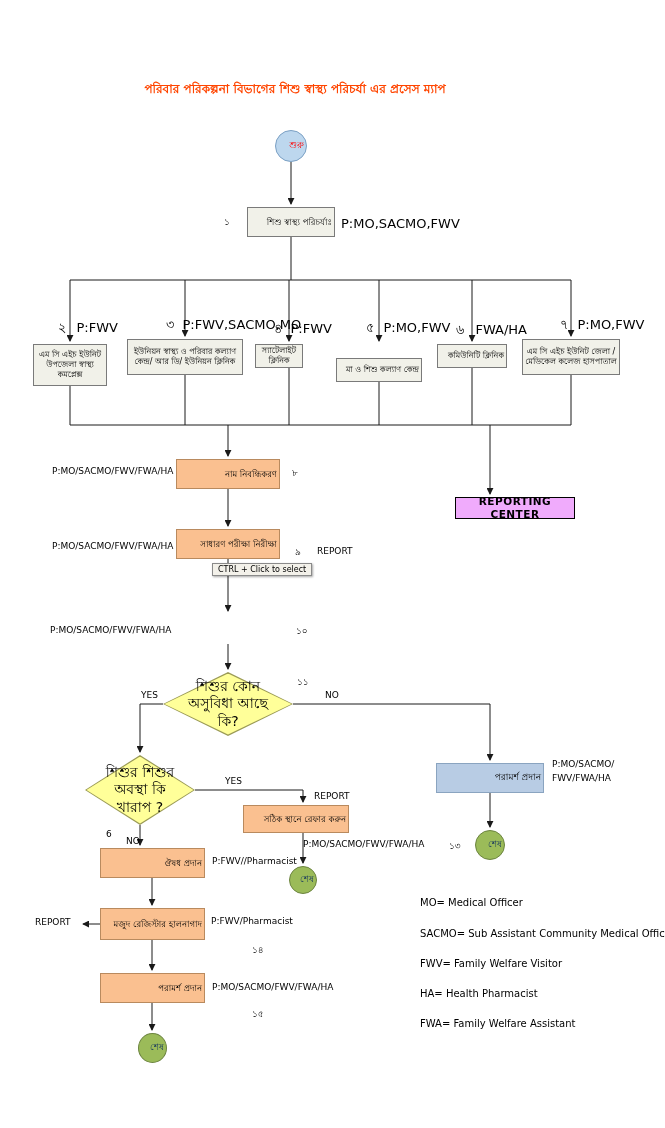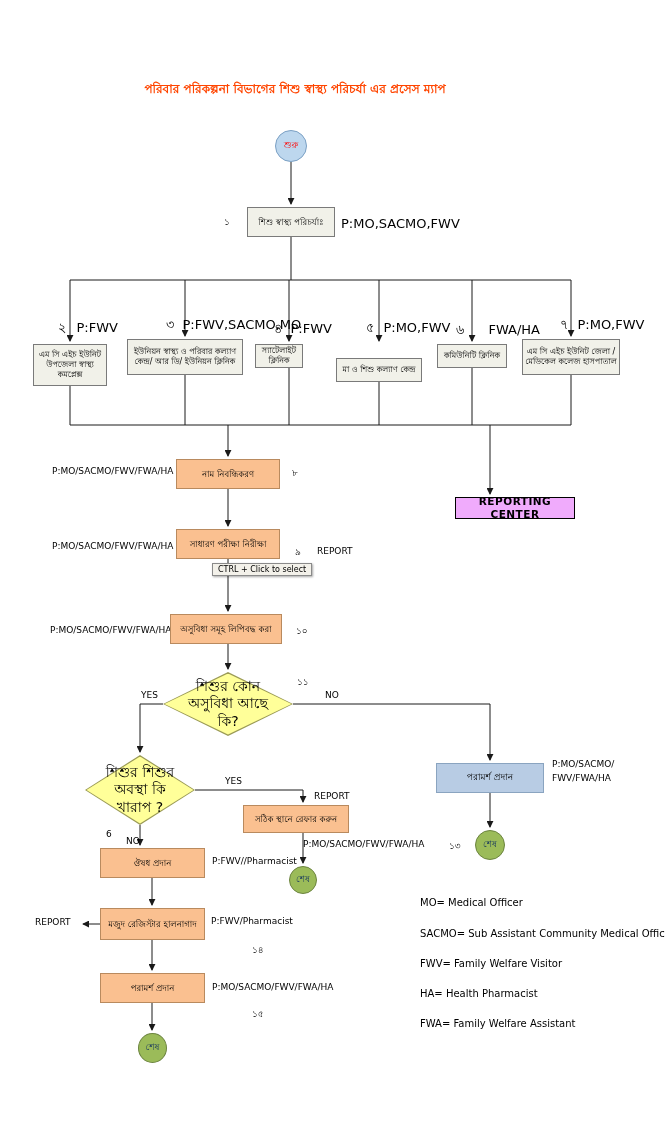--- a/index.html
+++ b/index.html
@@ -1,20 +1,20 @@
 <!DOCTYPE html>
 <html><head>
 <meta charset="utf-8">
 <style>
   *{margin:0;padding:0;box-sizing:border-box}
   body{background:#fff;font-family:"DejaVu Sans","Liberation Sans",sans-serif;color:#000}
   .stage{position:relative;width:665px;height:1128px;background:#fff;overflow:hidden}
   svg.connectors{position:absolute;left:0;top:0;z-index:1}
   .title{position:absolute;left:0;top:80px;width:590px;text-align:center;color:#FF4500;font-weight:bold;font-size:12px;z-index:2}
-  .node{position:absolute;display:flex;align-items:center;justify-content:center;text-align:center;z-index:2;line-height:1.25;padding:1px 2px}
+  .node{position:absolute;display:flex;align-items:center;justify-content:flex-end;text-align:center;z-index:2;line-height:1.25;padding:1px 2px}
   .plain{background:#F1F1E9;border:1px solid #7a7a7a;font-size:8px}
   .orange{background:#FAC090;border:1px solid #b98a5e;font-size:8.5px}
   .blue{background:#B8CCE4;border:1px solid #8aa4c0;font-size:9px}
   .reporting{background:#f0abfc;border:1px solid #000;font-weight:bold;font-size:10.5px;letter-spacing:.5px}
   .oval{border-radius:50%}
   .start{background:#BDD7EE;border:1px solid #7ba0c4;color:#f00;font-size:9px}
   .end{background:#9BBB59;border:1px solid #6c8440;color:#17375e;font-size:9px}
   .lbl{position:absolute;font-size:9px;white-space:nowrap;z-index:2}
   .small{font-size:13px}
   .diamond{position:absolute;z-index:2}
@@ -80,21 +80,21 @@
   <div class="node plain" style="left:247px;top:207px;width:88px;height:30px;font-size:8.5px">
       <span>শিশু স্বাস্থ্য পরিচর্যাঃ</span>
     </div>
   <div class="lbl" style="left:224px;top:215px">১</div>
   <div class="lbl small" style="left:341px;top:216px">P:MO,SACMO,FWV</div>
 
   <div class="lbl small" style="left:58px;top:318px"><span>২</span><span style="margin-left:10px">P:FWV</span></div>
   <div class="lbl small" style="left:166px;top:315px"><span>৩</span><span style="margin-left:8px">P:FWV,SACMO,MO</span></div>
   <div class="lbl small" style="left:274px;top:319px"><span>৪</span><span style="margin-left:8px">P:FWV</span></div>
   <div class="lbl small" style="left:366px;top:318px"><span>৫</span><span style="margin-left:9px">P:MO,FWV</span></div>
-  <div class="lbl small" style="left:456px;top:320px"><span>৬</span><span style="margin-left:24px">FWA/HA</span></div>
+  <div class="lbl small" style="left:456px;top:320px"><span>৬</span><span style="margin-left:11px">FWA/HA</span></div>
   <div class="lbl small" style="left:560px;top:315px"><span>৭</span><span style="margin-left:9px">P:MO,FWV</span></div>
 
   <div class="node plain" style="left:33px;top:344px;width:74px;height:42px">
       <span>এম সি এইচ ইউনিট উপজেলা স্বাস্থ্য কমপ্লেক্স</span>
     </div>
   <div class="node plain" style="left:127px;top:339px;width:116px;height:36px">
       <span>ইউনিয়ন স্বাস্থ্য ও পরিবার কল্যাণ কেন্দ্র/ আর ডি/ ইউনিয়ন ক্লিনিক</span>
     </div>
   <div class="node plain" style="left:255px;top:344px;width:48px;height:24px">
       <span>স্যাটেলাইট ক্লিনিক</span>
@@ -121,23 +121,20 @@
 
   <div class="lbl" style="left:52px;top:541px">P:MO/SACMO/FWV/FWA/HA</div>
   <div class="node orange" style="left:176px;top:529px;width:104px;height:30px">
       <span>সাধারণ পরীক্ষা নিরীক্ষা</span>
     </div>
   <div class="lbl" style="left:295px;top:545px">৯</div>
   <div class="lbl" style="left:317px;top:546px">REPORT</div>
   <div class="tooltip">CTRL + Click to select</div>
 
   <div class="lbl" style="left:50px;top:625px">P:MO/SACMO/FWV/FWA/HA</div>
-  <div class="node orange" style="left:170px;top:614px;width:112px;height:30px">
-      <span>অসুবিধা সমূহ লিপিবদ্ধ করা</span>
-    </div>
   <div class="lbl" style="left:296px;top:624px">১০</div>
 
   <div class="diamond" style="left:163px;top:672px;width:130px;height:64px">
     <div class="dshape"></div>
     <div class="dfill"></div>
     <div class="dtext">শিশুর কোন অসুবিধা আছে কি?</div>
   </div>
   <div class="lbl" style="left:297px;top:675px">১১</div>
   <div class="lbl" style="left:141px;top:690px">YES</div>
   <div class="lbl" style="left:325px;top:690px">NO</div>

